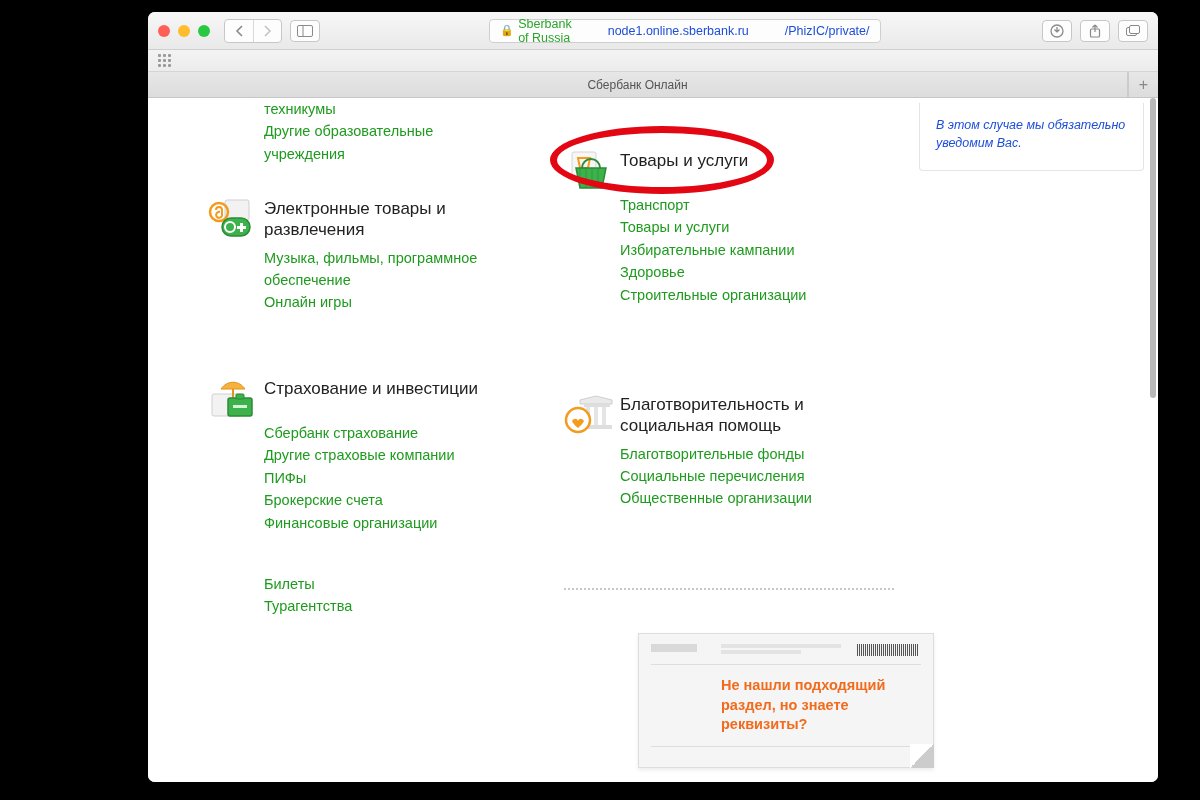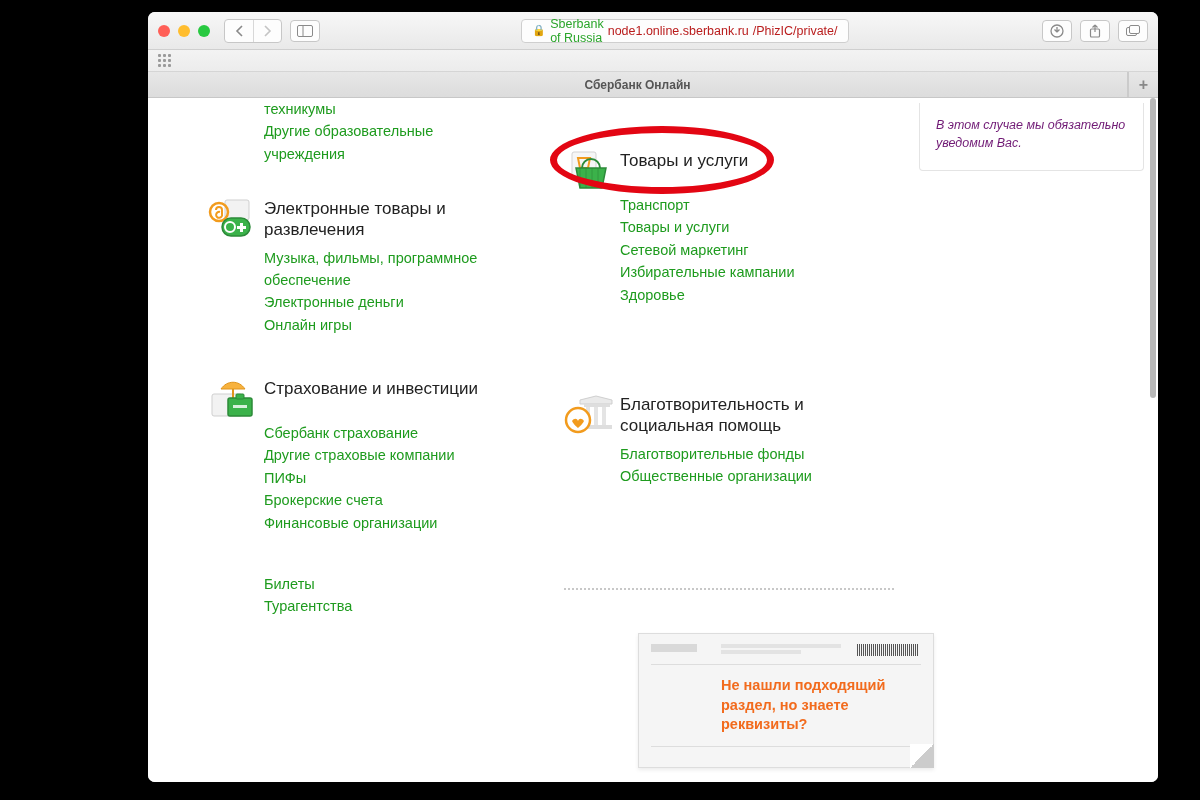--- a/index.html
+++ b/index.html
@@ -10,44 +10,44 @@
   .traffic{display:flex;gap:8px;margin-right:14px;}
   .traffic span{width:12px;height:12px;border-radius:50%;display:block;}
   .t-red{background:#ff5f57;}.t-yel{background:#ffbd2e;}.t-grn{background:#28c940;}
   .navbtns{display:flex;border:1px solid #c7c7c7;border-radius:4px;overflow:hidden;margin-right:8px;background:#fdfdfd;}
   .navbtns div{width:28px;height:22px;display:flex;align-items:center;justify-content:center;color:#888;}
   .navbtns div+div{border-left:1px solid #d8d8d8;}
   .sqbtn{width:30px;height:22px;border:1px solid #c7c7c7;border-radius:4px;display:flex;align-items:center;justify-content:center;color:#7a7a7a;background:#fdfdfd;margin-right:8px;}
   .addr{flex:1;height:24px;border:1px solid #cfcfcf;border-radius:4px;background:#fdfdfd;display:flex;align-items:center;justify-content:center;gap:4px;font-size:12.5px;color:#777;padding:0 10px;margin:0 6px;max-width:470px;}
   .addr .lock{color:#2aa52a;font-size:11px;}
   .addr .secure{color:#2aa52a;font-weight:500;}
-  .addr .host{color:#b91c1c;}
+  .addr .host{color:#1d4ed8;margin-left:32px;}
   .spacer{flex:1;}
   .rightbtns{display:flex;gap:8px;}
   .rightbtns .sqbtn{margin:0;}
   .favbar{height:22px;background:linear-gradient(#f3f3f3,#ececec);border-bottom:1px solid #d5d5d5;display:flex;align-items:center;padding-left:10px;}
   .dots{display:grid;grid-template-columns:repeat(3,3px);grid-gap:2px;}
   .dots i{width:3px;height:3px;background:#9a9a9a;border-radius:1px;display:block;}
-  .tabbar{height:26px;background:linear-gradient(#e7e7e7,#dcdcdc);border-bottom:1px solid #c7c7c7;display:flex;align-items:stretch;font-size:12px;color:#555;font-weight:bold;}
+  .tabbar{height:26px;background:linear-gradient(#e7e7e7,#dcdcdc);border-bottom:1px solid #c7c7c7;display:flex;align-items:stretch;font-size:12px;color:#555;}
   .tab{flex:1;display:flex;align-items:center;justify-content:center;border-right:1px solid #cbcbcb;}
   .newtab{width:30px;display:flex;align-items:center;justify-content:center;color:#888;font-size:16px;border-left:1px solid #cbcbcb;}
   
   .viewport{position:absolute;top:86px;left:0;right:0;bottom:0;overflow:hidden;background:#fff;}
   .content{position:relative;width:100%;height:100%;}
   .col{position:absolute;width:310px;}
   .colL{left:60px;} .colR{left:416px;}
   .cat{margin-bottom:26px;}
   .cat-hd{display:flex;align-items:flex-start;}
   .icn{width:56px;height:44px;flex-shrink:0;}
   .cat-title{font-size:17px;color:#222;line-height:1.25;margin-bottom:6px;font-weight:400;}
   .cat-links{padding-left:56px;}
   .lnk{color:#1e9b1e;font-size:14.5px;line-height:1.55;display:block;cursor:pointer;}
   .toplinks .lnk{padding-left:56px;}
   .side{position:absolute;right:14px;top:5px;width:225px;border:1px solid #e4e4e4;border-top:none;border-radius:0 0 4px 4px;padding:14px 16px 18px;background:#fff;}
-  .side p{font-size:12.5px;color:#701a75;font-style:italic;line-height:1.4;}
+  .side p{font-size:12.5px;color:#1d4ed8;font-style:italic;line-height:1.4;}
   
   .oval{position:absolute;border:7px solid #e30613;border-radius:50%;pointer-events:none;z-index:50;}
   .dotsep{position:absolute;left:416px;width:330px;border-top:2px dotted #c8c8c8;}
   
   .promo{position:absolute;left:490px;top:535px;width:296px;height:135px;background:#f5f5f5;border:1px solid #ddd;box-shadow:0 2px 4px rgba(0,0,0,.08);}
   .promo .stub{position:absolute;top:10px;left:12px;width:46px;height:8px;background:#d9d9d9;}
   .promo .stub2{position:absolute;top:10px;left:82px;width:120px;height:4px;background:#e3e3e3;}
   .promo .stub3{position:absolute;top:16px;left:82px;width:80px;height:4px;background:#e3e3e3;}
   .promo .bar{position:absolute;top:10px;right:14px;width:62px;height:12px;background:repeating-linear-gradient(90deg,#555 0 1px,transparent 1px 2px);}
   .promo .line{position:absolute;top:30px;left:12px;right:12px;height:1px;background:#ddd;}
@@ -160,21 +160,20 @@
                   <path d="M8 12a3 3 0 0 1 6 0v4a3 3 0 1 1-2-2" fill="none" stroke="#f29b1d" stroke-width="2"></path>
                   <rect x="14" y="20" width="28" height="18" rx="9" fill="#3bb24a" stroke="#2c8a39" stroke-width="1.5"></rect>
                   <circle cx="22" cy="29" r="5" fill="none" stroke="#fff" stroke-width="2"></circle>
                   <path d="M32 25h3v3h3v3h-3v3h-3v-3h-3v-3h3z" fill="#fff"></path>
                 </svg>
             </span>
             <div class="cat-title">Электронные товары и развлечения</div>
           </div>
           <div class="cat-links">
             <span class="lnk">Музыка, фильмы, программное обеспечение</span>
-            <span class="lnk">Электронные деньги</span>
             <span class="lnk">Онлайн игры</span>
           </div>
         </div>
       </div>
 
       <div class="col colL" style="top:280px;">
         <div class="cat">
           <div class="cat-hd">
             <span class="icn">
               <svg width="52" height="44" viewBox="0 0 52 44">
@@ -217,23 +216,23 @@
                   <path d="M12 18h30l-4 20H16z" fill="#3bb24a" stroke="#2c8a39" stroke-width="1.5"></path>
                   <path d="M16 18v20M22 18v20M28 18v20M34 18v20" stroke="#2c8a39" opacity=".6"></path>
                   <path d="M18 18c0-5 4-9 9-9s9 4 9 9" fill="none" stroke="#2c8a39" stroke-width="2"></path>
                 </svg>
             </span>
             <div class="cat-title">Товары и услуги</div>
           </div>
           <div class="cat-links">
             <span class="lnk">Транспорт</span>
             <span class="lnk">Товары и услуги</span>
-            <span class="lnk">Сетевой маркетинг</span>
             <span class="lnk">Избирательные кампании</span>
             <span class="lnk">Здоровье</span>
+            <span class="lnk">Строительные организации</span>
           </div>
         </div>
       </div>
 
       <div class="col colR" style="top:296px;">
         <div class="cat">
           <div class="cat-hd">
             <span class="icn">
               <svg width="52" height="44" viewBox="0 0 52 44">
                   <path d="M22 6l16-4 16 4v4H22z" transform="translate(-6 0)" fill="#eaeaea" stroke="#cfcfcf"></path>
@@ -243,20 +242,21 @@
                   <rect x="38" y="13" width="4" height="18" fill="#e4e4e4"></rect>
                   <rect x="18" y="31" width="30" height="4" fill="#dedede"></rect>
                   <circle cx="14" cy="26" r="12" fill="#fff" stroke="#f29b1d" stroke-width="2.5"></circle>
                   <path d="M8 27c2-3 5-3 6 0 1-3 4-3 6 0-2 4-6 7-6 7s-4-3-6-7z" fill="#f29b1d"></path>
                 </svg>
             </span>
             <div class="cat-title">Благотворительность и социальная помощь</div>
           </div>
           <div class="cat-links">
             <span class="lnk">Благотворительные фонды</span>
+            <span class="lnk">Социальные перечисления</span>
             <span class="lnk">Общественные организации</span>
           </div>
         </div>
       </div>
 
       <div class="dotsep" style="top:490px;"></div>
 
       <div class="promo">
         <div class="stub"></div>
         <div class="stub2"></div>

